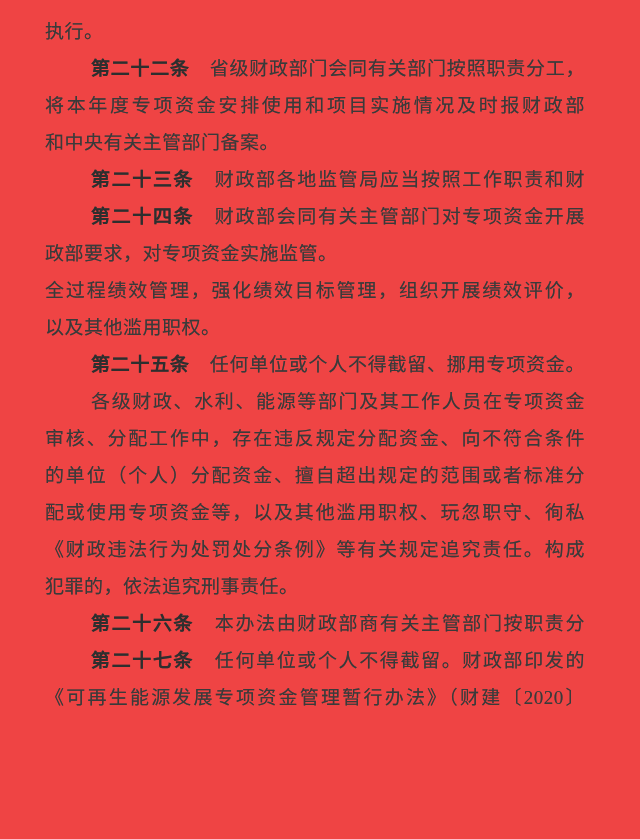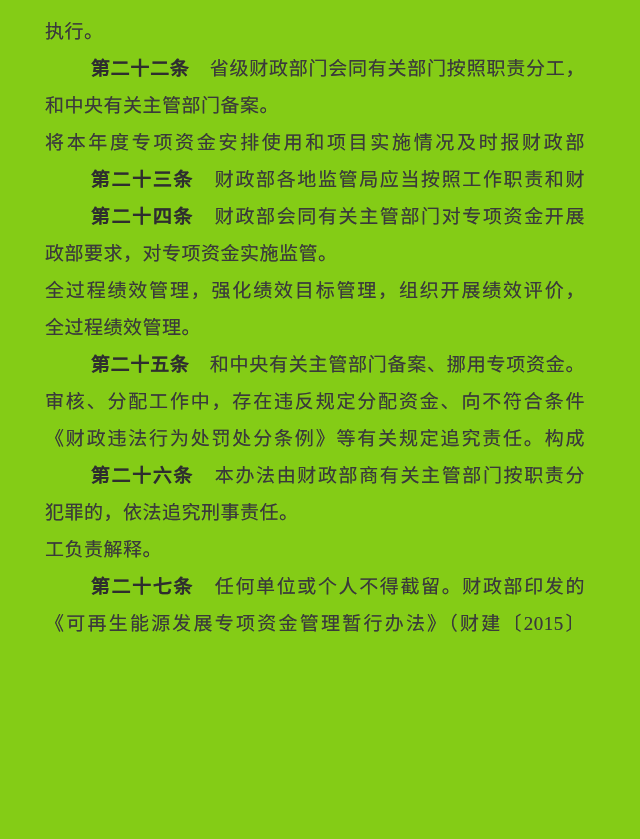--- a/index.html
+++ b/index.html
@@ -4,21 +4,21 @@
 <style>
   html, body {
     margin: 0;
     padding: 0;
     background: #ffffff;
   }
   .page {
     position: relative;
     width: 640px;
     height: 839px;
-    background: #84cc16;
+    background: #ef4444;
     overflow: hidden;
     font-family: "Liberation Serif", "DejaVu Serif", serif;
   }
   .text-block {
     position: absolute;
     left: 45px;
     top: 13px;
     width: 540px;
   }
   .line {
@@ -48,35 +48,37 @@
 </style>
 </head>
 <body>
 
 <div class="page">
   <div class="text-block">
 
     <div class="line"><span>执行。</span></div>
 
     <div class="line indent full"><b class="art">第二十二条</b><span>　省级财政部门会同有关部门按照职责分工，</span></div>
+    <div class="line full"><span>将本年度专项资金安排使用和项目实施情况及时报财政部</span></div>
     <div class="line"><span>和中央有关主管部门备案。</span></div>
-    <div class="line full"><span>将本年度专项资金安排使用和项目实施情况及时报财政部</span></div>
 
     <div class="line indent full"><b class="art">第二十三条</b><span>　财政部各地监管局应当按照工作职责和财</span></div>
     <div class="line indent full"><b class="art">第二十四条</b><span>　财政部会同有关主管部门对专项资金开展</span></div>
 
     <div class="line"><span>政部要求，对专项资金实施监管。</span></div>
     <div class="line full"><span>全过程绩效管理，强化绩效目标管理，组织开展绩效评价，</span></div>
-    <div class="line"><span>全过程绩效管理。</span></div>
+    <div class="line"><span>以及其他滥用职权。</span></div>
 
-    <div class="line indent full"><b class="art">第二十五条</b><span>　和中央有关主管部门备案、挪用专项资金。</span></div>
+    <div class="line indent full"><b class="art">第二十五条</b><span>　任何单位或个人不得截留、挪用专项资金。</span></div>
+    <div class="line indent full"><span>各级财政、水利、能源等部门及其工作人员在专项资金</span></div>
     <div class="line full"><span>审核、分配工作中，存在违反规定分配资金、向不符合条件</span></div>
+    <div class="line full"><span>的单位（个人）分配资金、擅自超出规定的范围或者标准分</span></div>
+    <div class="line full"><span>配或使用专项资金等，以及其他滥用职权、玩忽职守、徇私</span></div>
     <div class="line full"><span>《财政违法行为处罚处分条例》等有关规定追究责任。构成</span></div>
+    <div class="line"><span>犯罪的，依法追究刑事责任。</span></div>
+
     <div class="line indent full"><b class="art">第二十六条</b><span>　本办法由财政部商有关主管部门按职责分</span></div>
 
-    <div class="line"><span>犯罪的，依法追究刑事责任。</span></div>
-    <div class="line"><span>工负责解释。</span></div>
-
     <div class="line indent full"><b class="art">第二十七条</b><span>　任何单位或个人不得截留。财政部印发的</span></div>
-    <div class="line full"><span>《可再生能源发展专项资金管理暂行办法》（财建〔2015〕</span></div>
+    <div class="line full"><span>《可再生能源发展专项资金管理暂行办法》（财建〔2020〕</span></div>
 
   </div>
 </div>
 
 </body></html>

